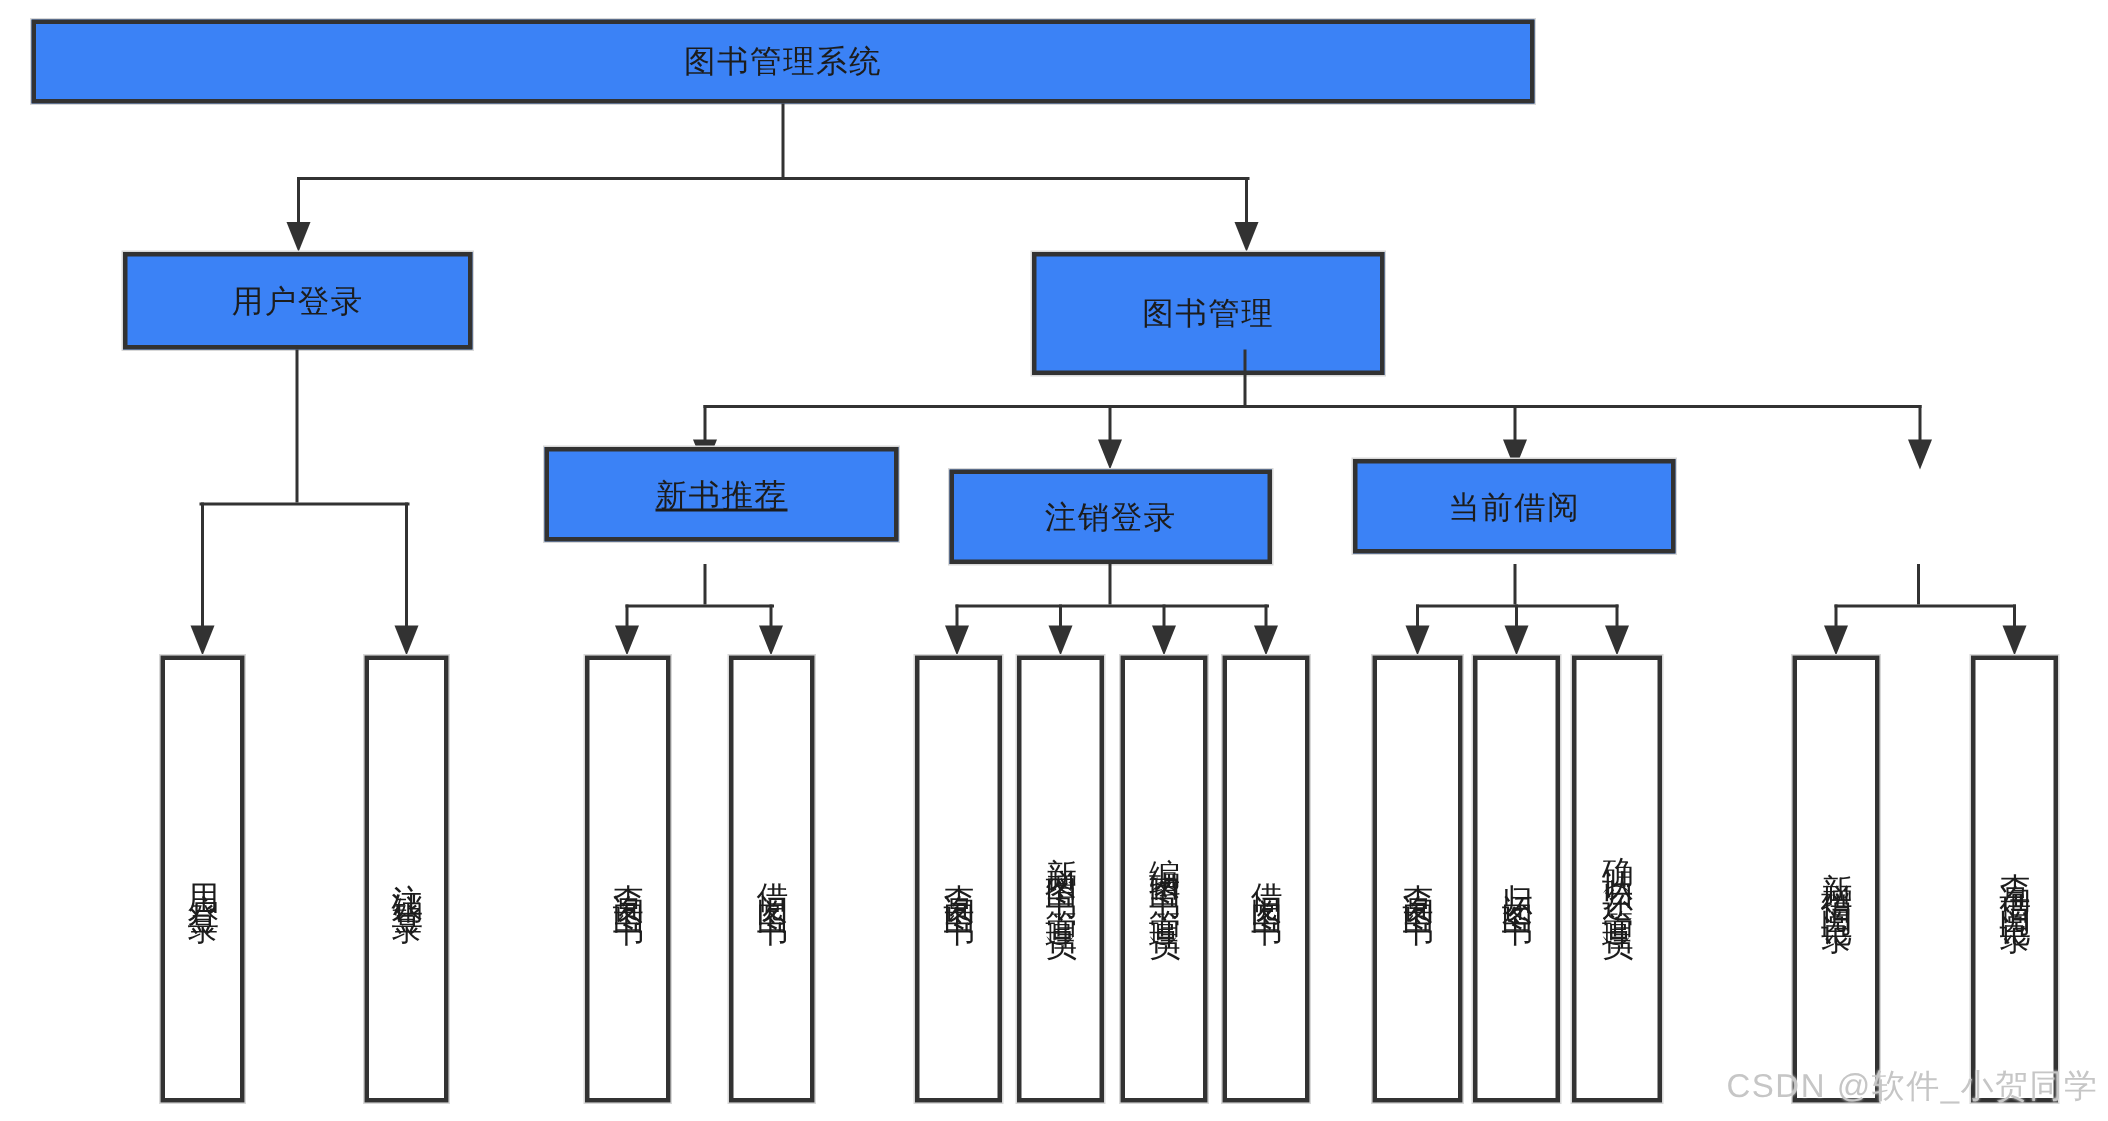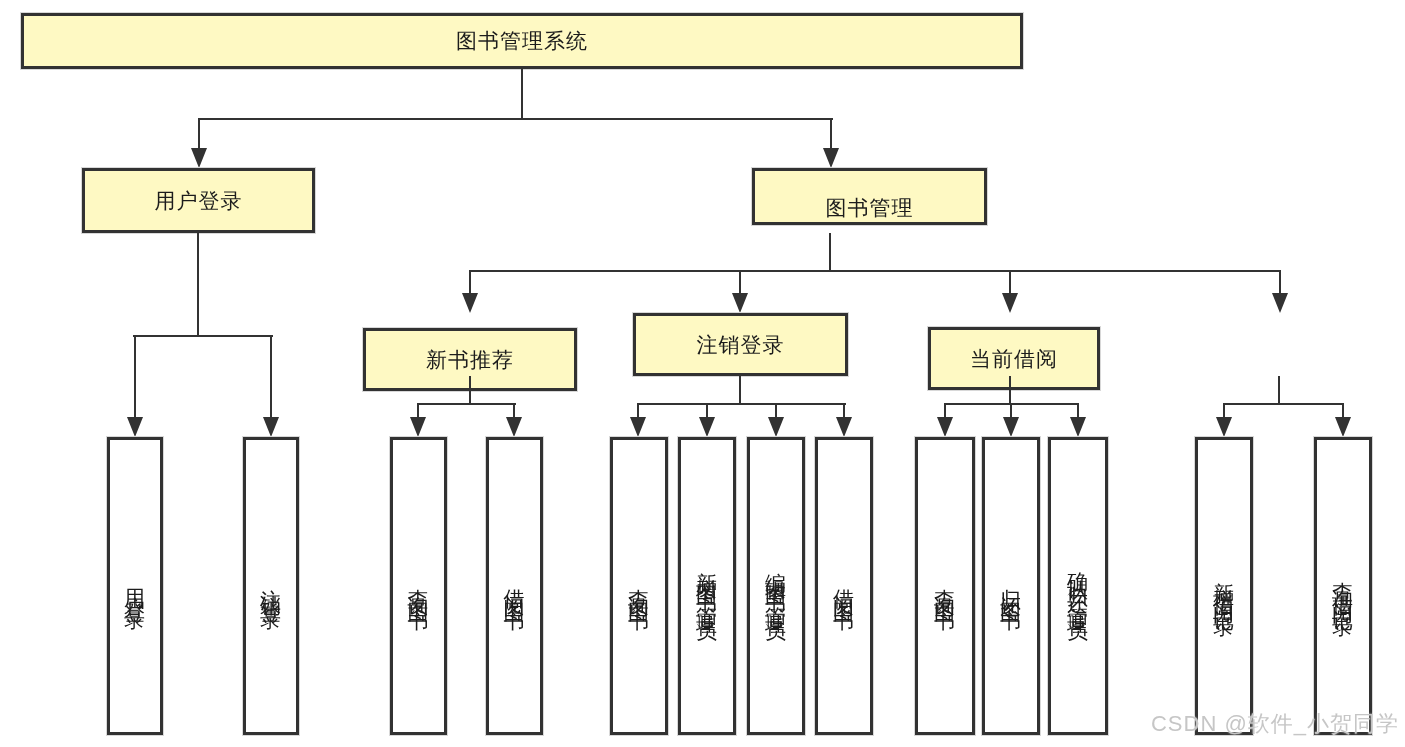--- a/index.html
+++ b/index.html
@@ -7,21 +7,21 @@
     position:relative;
     width:1405px;height:747px;
     background:#ffffff;
     font-family:"Liberation Sans","DejaVu Sans",sans-serif;
     overflow:hidden;
   }
   .box{
     position:absolute;
     box-sizing:border-box;
     border:3px solid #323232;
-    background:#fef9c3;
+    background:#3b82f6;
     display:flex;
     align-items:center;
     justify-content:center;
     color:#1c1c1c;
     font-size:21px;
     letter-spacing:1px;
     box-shadow:0 0 0 1px #d8d8d8;
   }
   .vbox{
     position:absolute;
@@ -74,21 +74,21 @@
   <div class="vline" style="left:521px;top:69px;height:49px;"></div>
   <div class="hline" style="left:198px;top:118px;width:635px;"></div>
   <div class="vline" style="left:198px;top:118px;height:32px;"></div>
   <div class="arrowhead" style="left:191px;top:148px;"></div>
   <div class="vline" style="left:830px;top:118px;height:32px;"></div>
   <div class="arrowhead" style="left:823px;top:148px;"></div>
 
   <div class="box" style="left:82px;top:168px;width:233px;height:65px;">
     <span>用户登录</span>
   </div>
-  <div class="box" style="left:752px;top:168px;width:235px;height:57px;align-items:flex-end;">
+  <div class="box" style="left:688px;top:168px;width:235px;height:82px;">
     <span>图书管理</span>
   </div>
 
   <div class="vline" style="left:197px;top:233px;height:102px;"></div>
   <div class="hline" style="left:133px;top:335px;width:140px;"></div>
   <div class="vline" style="left:134px;top:335px;height:84px;"></div>
   <div class="arrowhead" style="left:127px;top:417px;"></div>
   <div class="vline" style="left:270px;top:335px;height:84px;"></div>
   <div class="arrowhead" style="left:263px;top:417px;"></div>
 
@@ -96,27 +96,27 @@
   <div class="hline" style="left:469px;top:270px;width:812px;"></div>
   <div class="vline" style="left:469px;top:270px;height:25px;"></div>
   <div class="arrowhead" style="left:462px;top:293px;"></div>
   <div class="vline" style="left:739px;top:270px;height:25px;"></div>
   <div class="arrowhead" style="left:732px;top:293px;"></div>
   <div class="vline" style="left:1009px;top:270px;height:25px;"></div>
   <div class="arrowhead" style="left:1002px;top:293px;"></div>
   <div class="vline" style="left:1279px;top:270px;height:25px;"></div>
   <div class="arrowhead" style="left:1272px;top:293px;"></div>
 
-  <div class="box" style="left:363px;top:328px;width:214px;height:63px;">
+  <div class="box" style="left:363px;top:298px;width:236px;height:63px;text-decoration:underline;">
     <span>新书推荐</span>
   </div>
   <div class="box" style="left:633px;top:313px;width:215px;height:63px;">
     <span>注销登录</span>
   </div>
-  <div class="box" style="left:902px;top:327px;width:172px;height:63px;margin-left:26px;">
+  <div class="box" style="left:902px;top:306px;width:215px;height:63px;">
     <span>当前借阅</span>
   </div>
 
   <div class="vline" style="left:469px;top:376px;height:27px;"></div>
   <div class="hline" style="left:417px;top:403px;width:99px;"></div>
   <div class="vline" style="left:417px;top:403px;height:16px;"></div>
   <div class="arrowhead" style="left:410px;top:417px;"></div>
   <div class="vline" style="left:513px;top:403px;height:16px;"></div>
   <div class="arrowhead" style="left:506px;top:417px;"></div>
 

